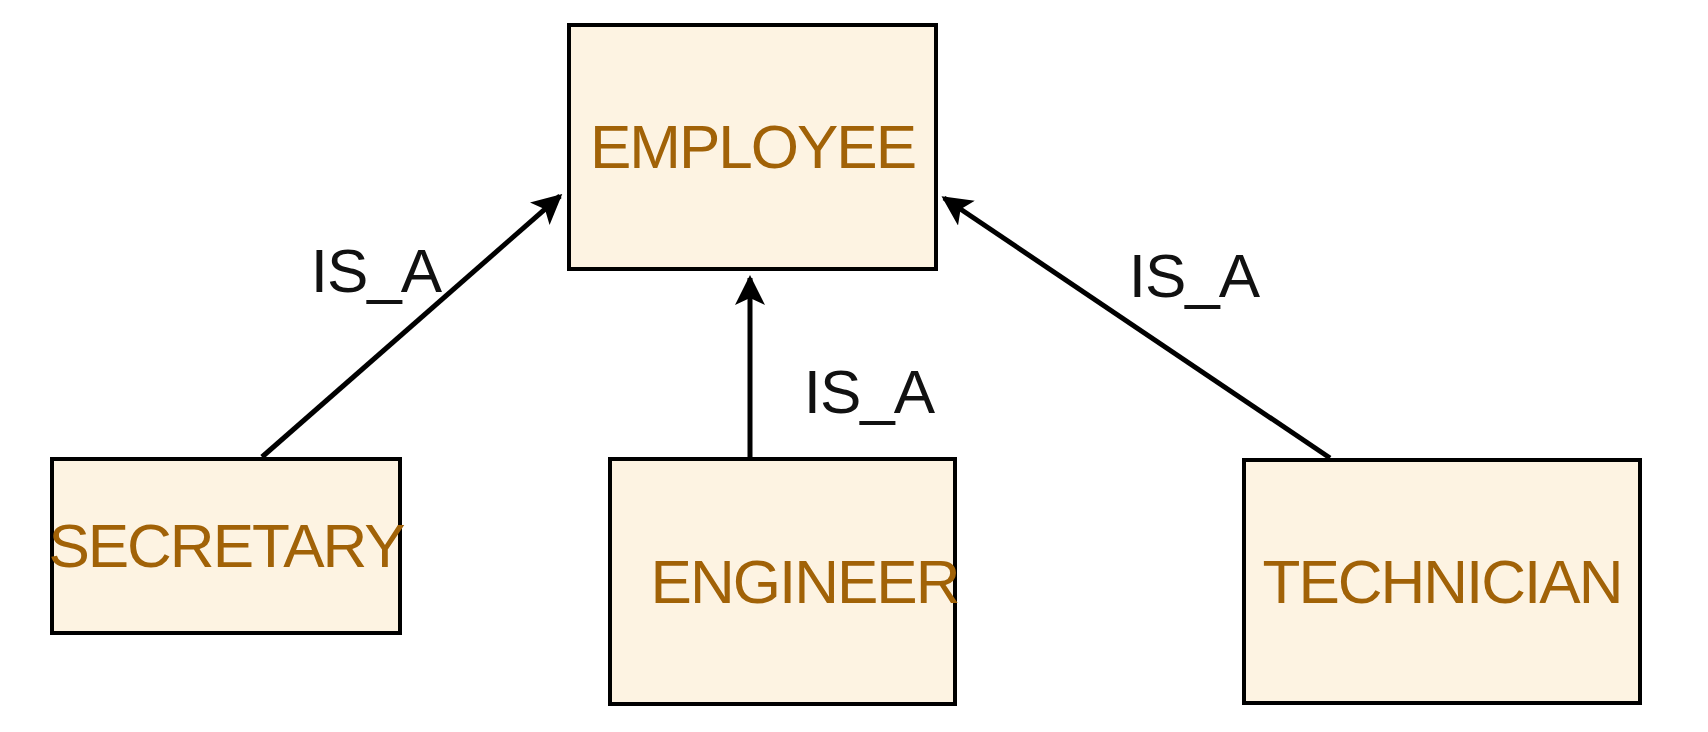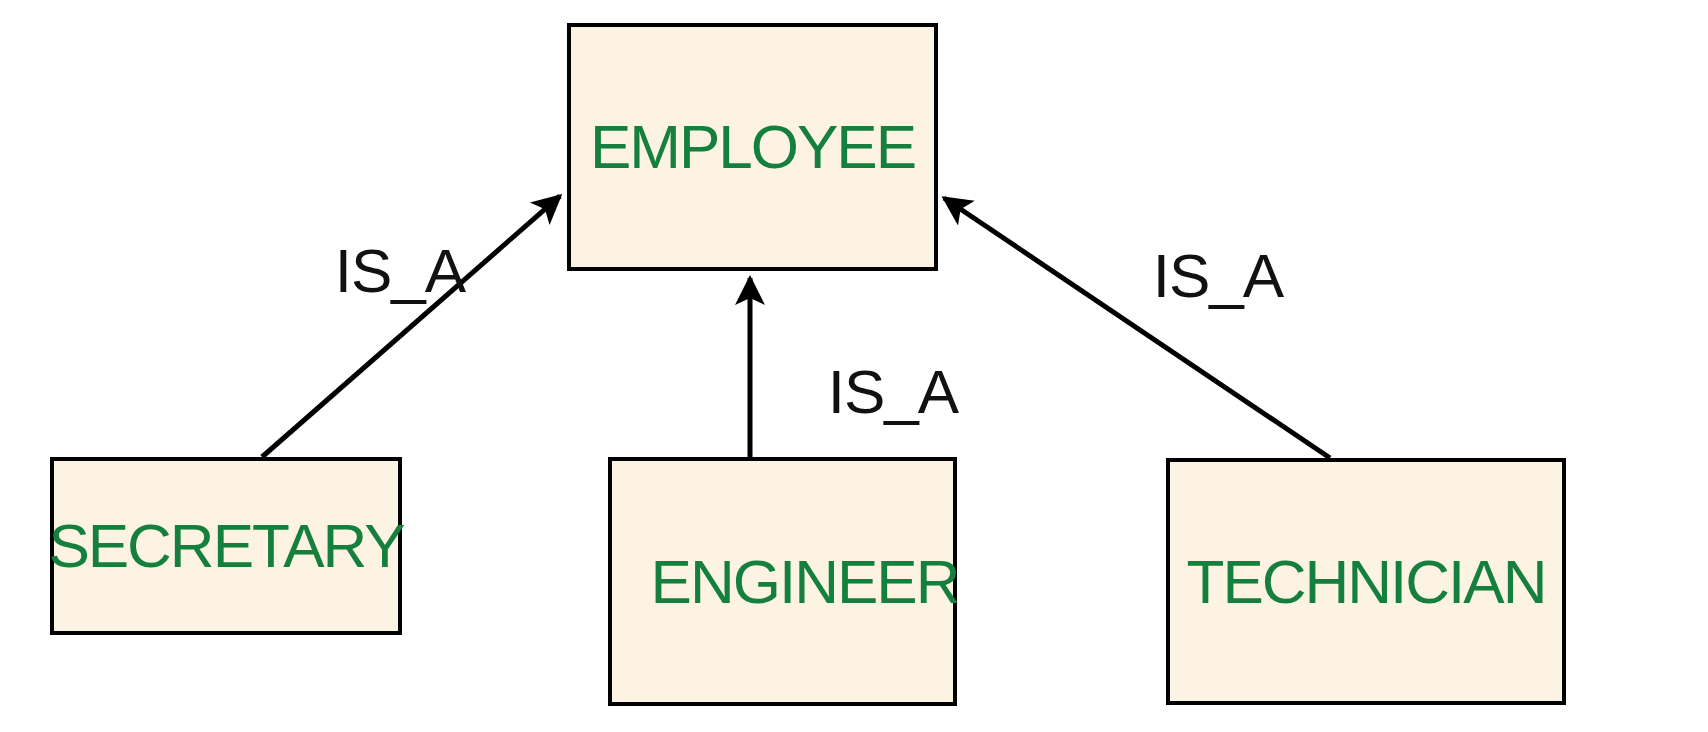--- a/index.html
+++ b/index.html
@@ -24,39 +24,38 @@
     pointer-events: none;
   }
   .node {
     position: absolute;
     box-sizing: border-box;
     background: #FDF3E2;
     border: 4px solid #000000;
     display: flex;
     align-items: center;
     justify-content: center;
-    color: #15803d;
+    color: #a16207;
     font-size: 62px;
     letter-spacing: -2px;
     line-height: 1;
     white-space: nowrap;
   }
   .node-employee   { left: 567px;  top: 23px;  width: 371px; height: 248px; }
   .node-secretary  { left: 50px;   top: 457px; width: 352px; height: 178px; }
   .node-engineer   { left: 608px;  top: 457px; width: 349px; height: 249px; padding-left: 44px; }
-  .node-technician { left: 1166px; top: 458px; width: 400px; height: 247px; }
+  .node-technician { left: 1242px; top: 458px; width: 400px; height: 247px; }
   .edge-label {
     position: absolute;
     transform: translate(-50%, -50%);
     color: #111111;
     font-size: 62px;
     letter-spacing: -1px;
     line-height: 1;
     white-space: nowrap;
-    margin-left: 24px;
   }
   .edge-label-1 { left: 376px;  top: 271px; }
   .edge-label-2 { left: 869px;  top: 392px; }
   .edge-label-3 { left: 1194px; top: 276px; }
 </style>
 </head>
 <body>
 
 <div class="canvas">
 

